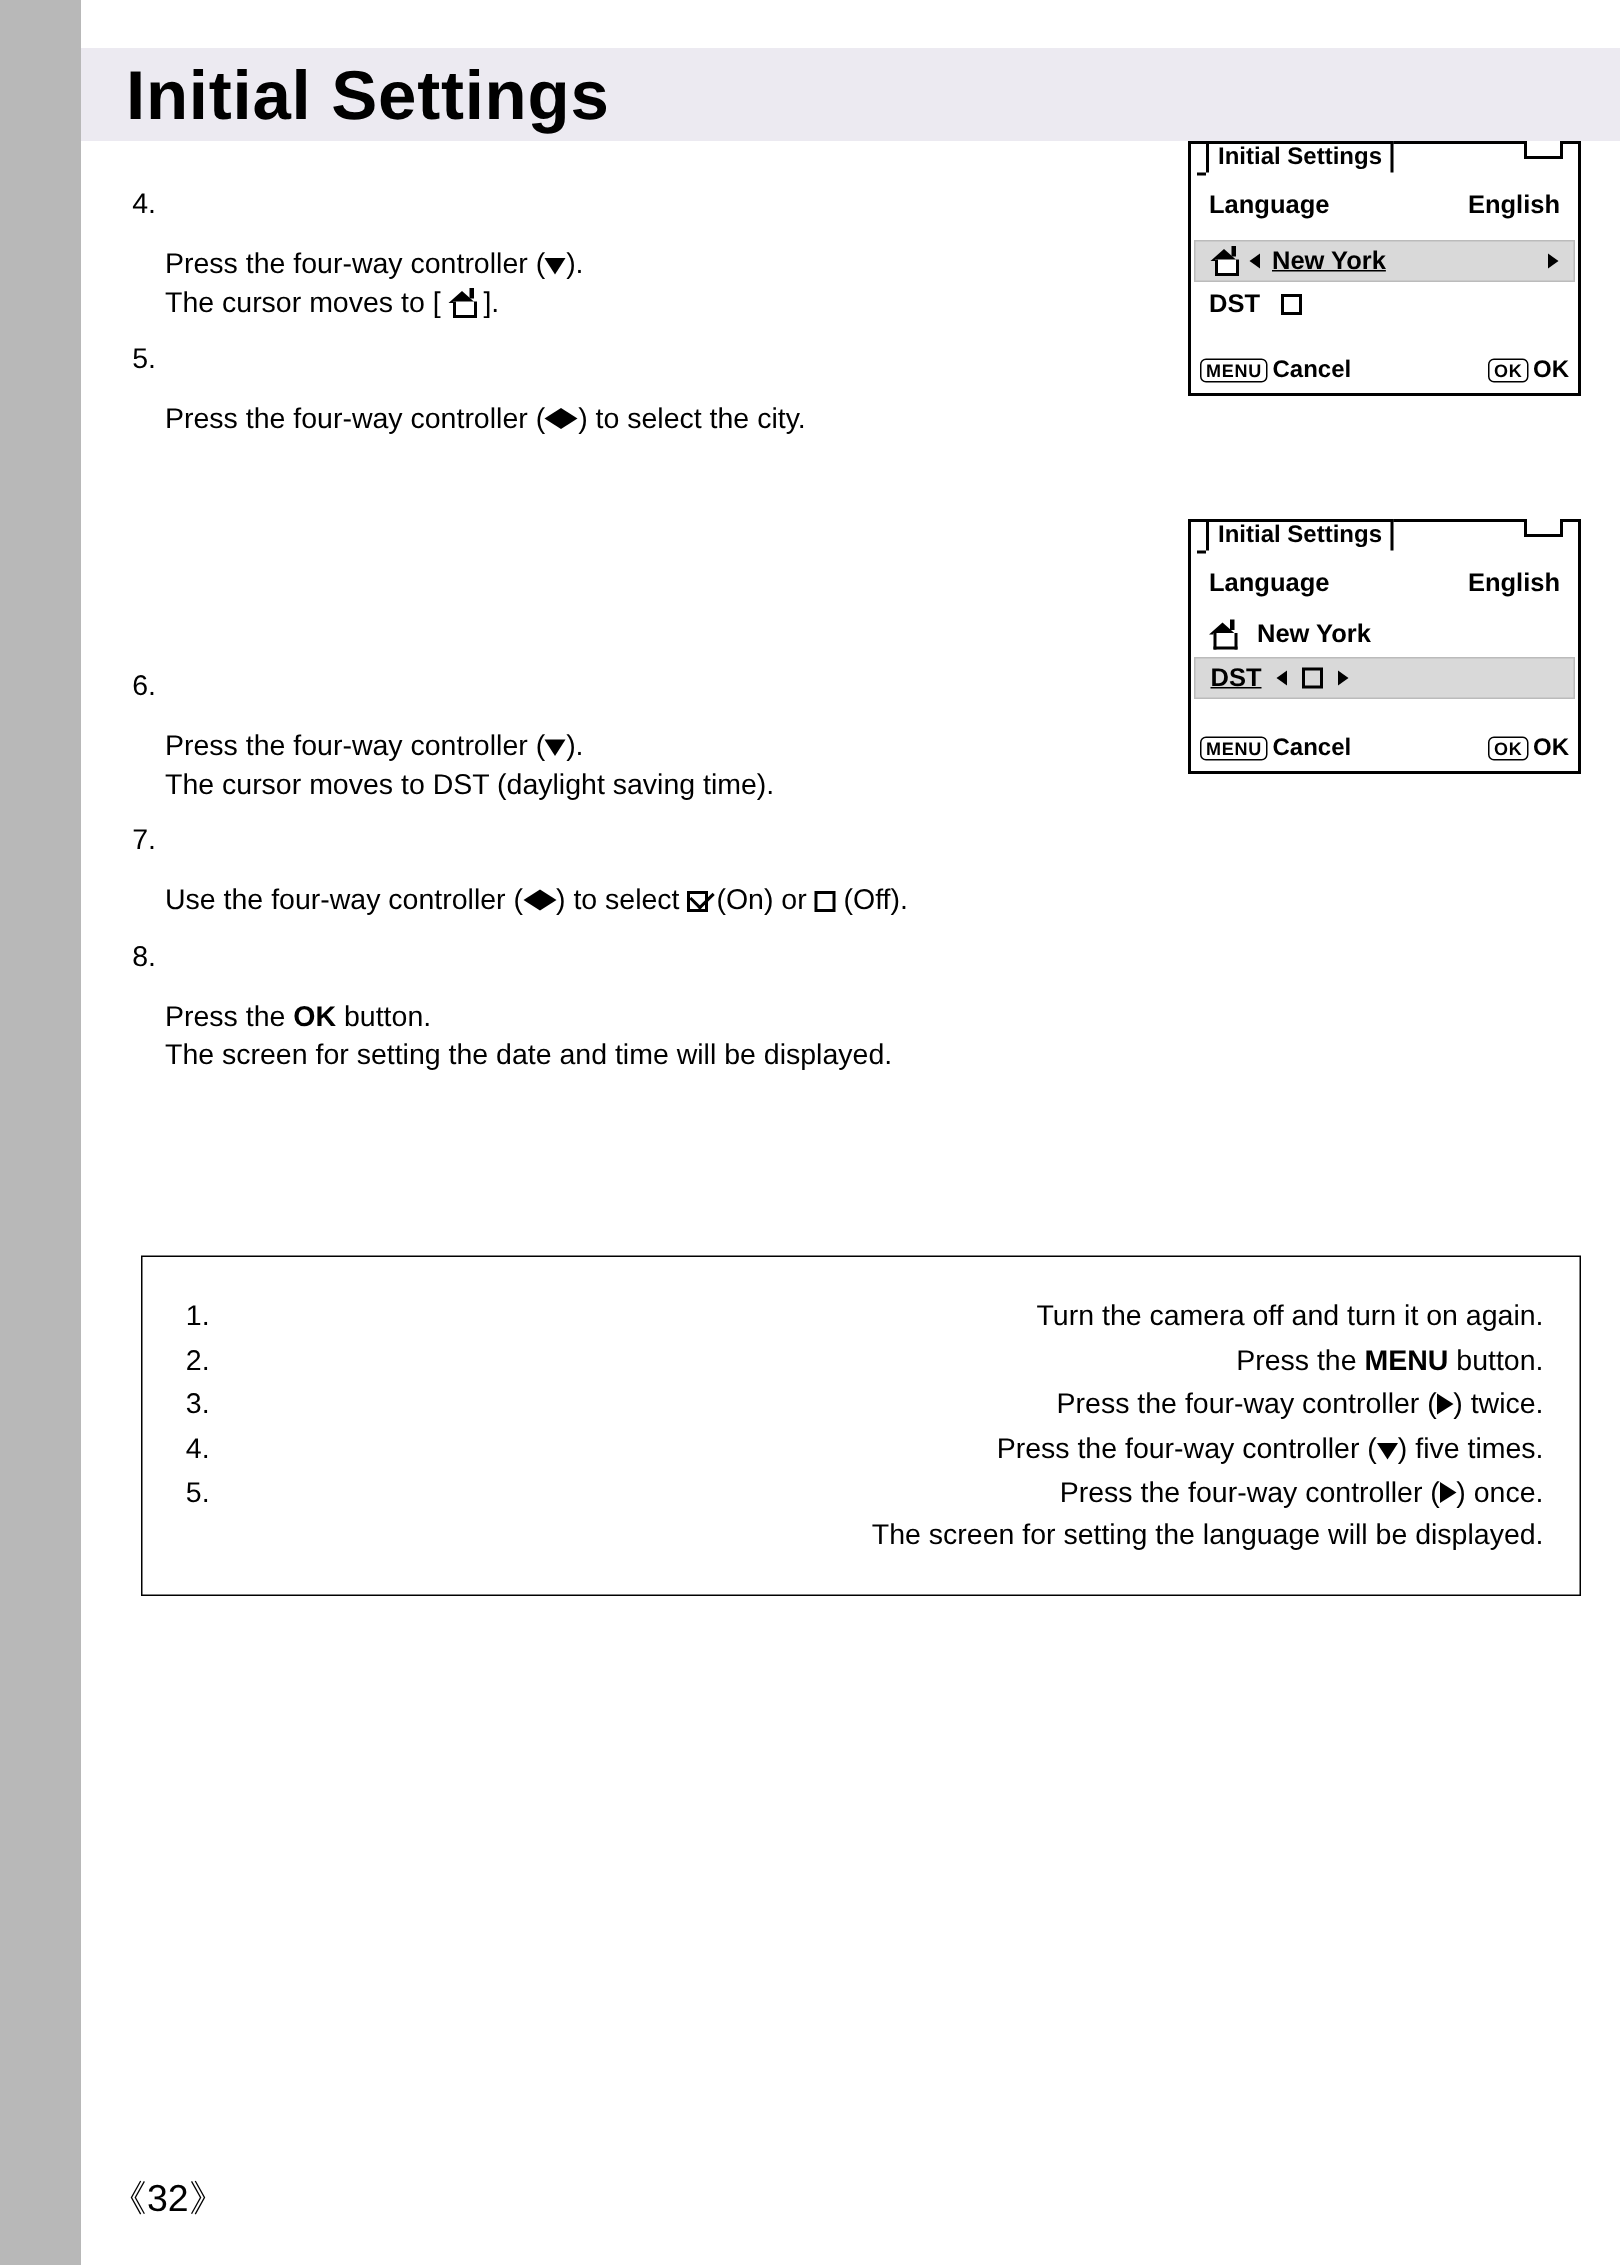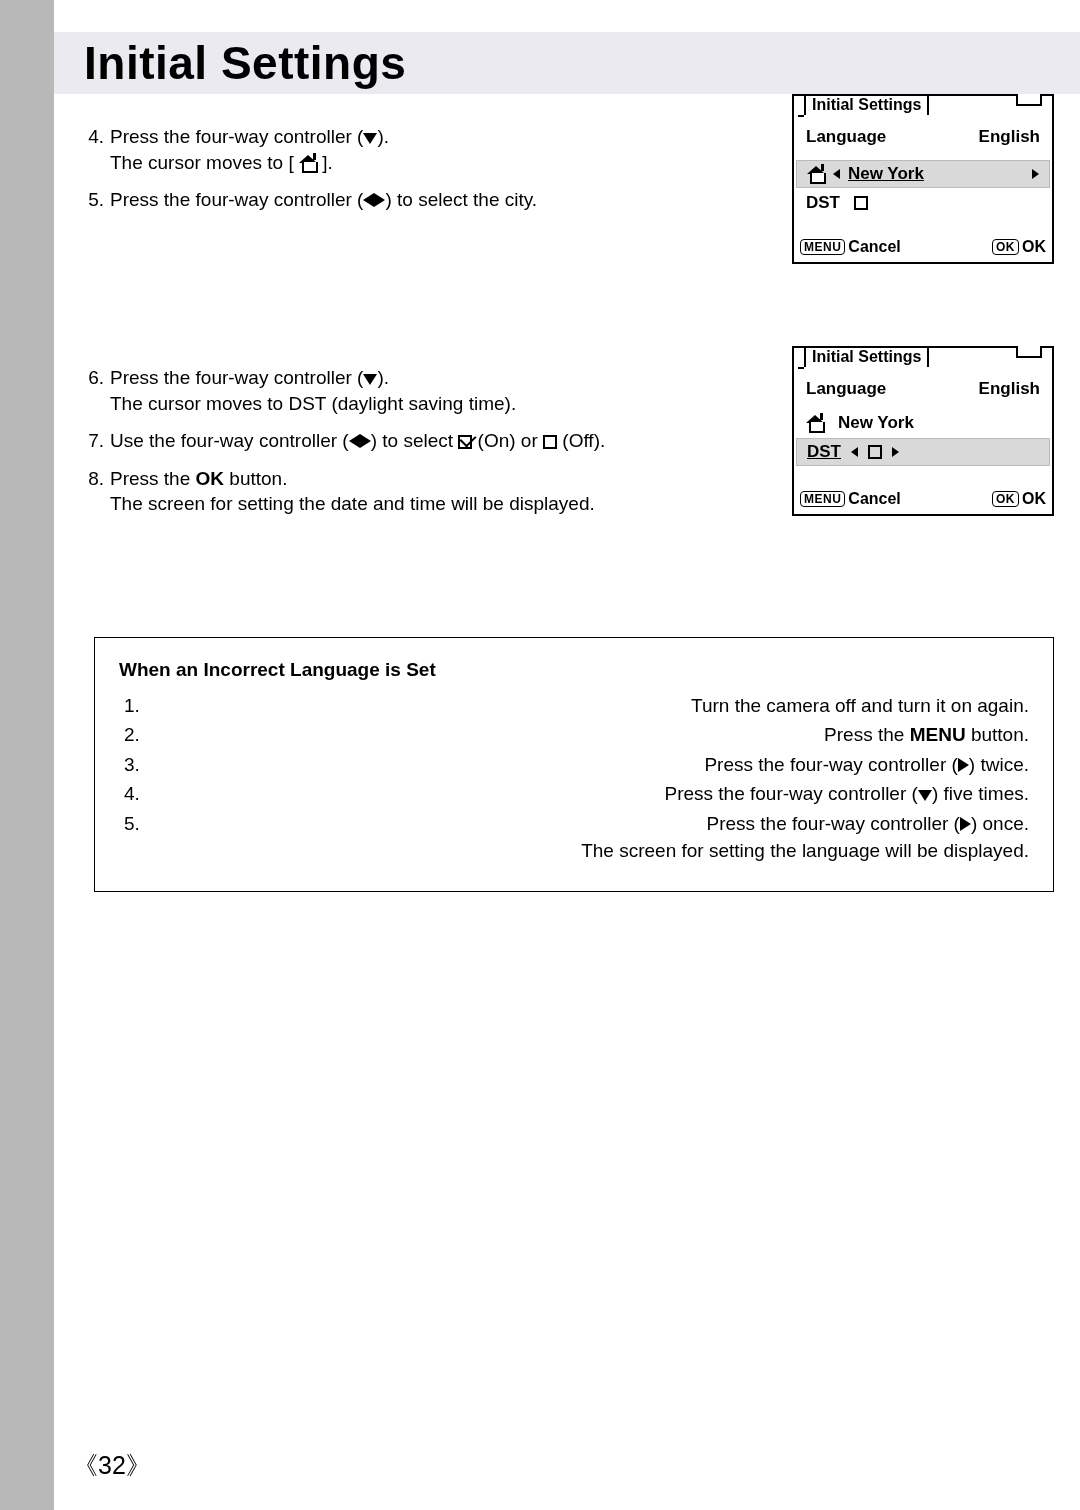--- a/index.html
+++ b/index.html
@@ -44,21 +44,21 @@
     display: flex;
     align-items: flex-start;
     margin-bottom: 12px;
   }
   .step .num {
     width: 26px;
     flex-shrink: 0;
     text-align: right;
     padding-right: 6px;
   }
-  .step .txt { flex: 1; }
+  .step .txt { flex: 1; margin-top: 40px; }
   .gap { height: 140px; }
 
   .tri-down, .tri-left, .tri-right {
     display: inline-block;
     width: 0; height: 0;
     vertical-align: -1px;
   }
   .tri-down { border-left: 7px solid transparent; border-right: 7px solid transparent; border-top: 11px solid #000; }
   .tri-left { border-top: 7px solid transparent; border-bottom: 7px solid transparent; border-right: 11px solid #000; }
   .tri-right { border-top: 7px solid transparent; border-bottom: 7px solid transparent; border-left: 11px solid #000; }
@@ -270,21 +270,20 @@
             <b>Cancel</b>
           </span>
         <span class="r">
             <span class="okbox">OK</span>
             <b>OK</b>
           </span>
       </div>
     </div>
 
     <div class="callout">
-      <div class="ct">When an Incorrect Language is Set</div>
       <ol id="callout-list">
           <li>Turn the camera off and turn it on again.</li>
           <li>Press the <b>MENU</b> button.</li>
           <li>Press the four-way controller (<span class="tri-right"></span>) twice.</li>
           <li>Press the four-way controller (<span class="tri-down"></span>) five times.</li>
           <li>Press the four-way controller (<span class="tri-right"></span>) once.<br>The screen for setting the language will be displayed.</li>
         </ol>
     </div>
 
   </div>

